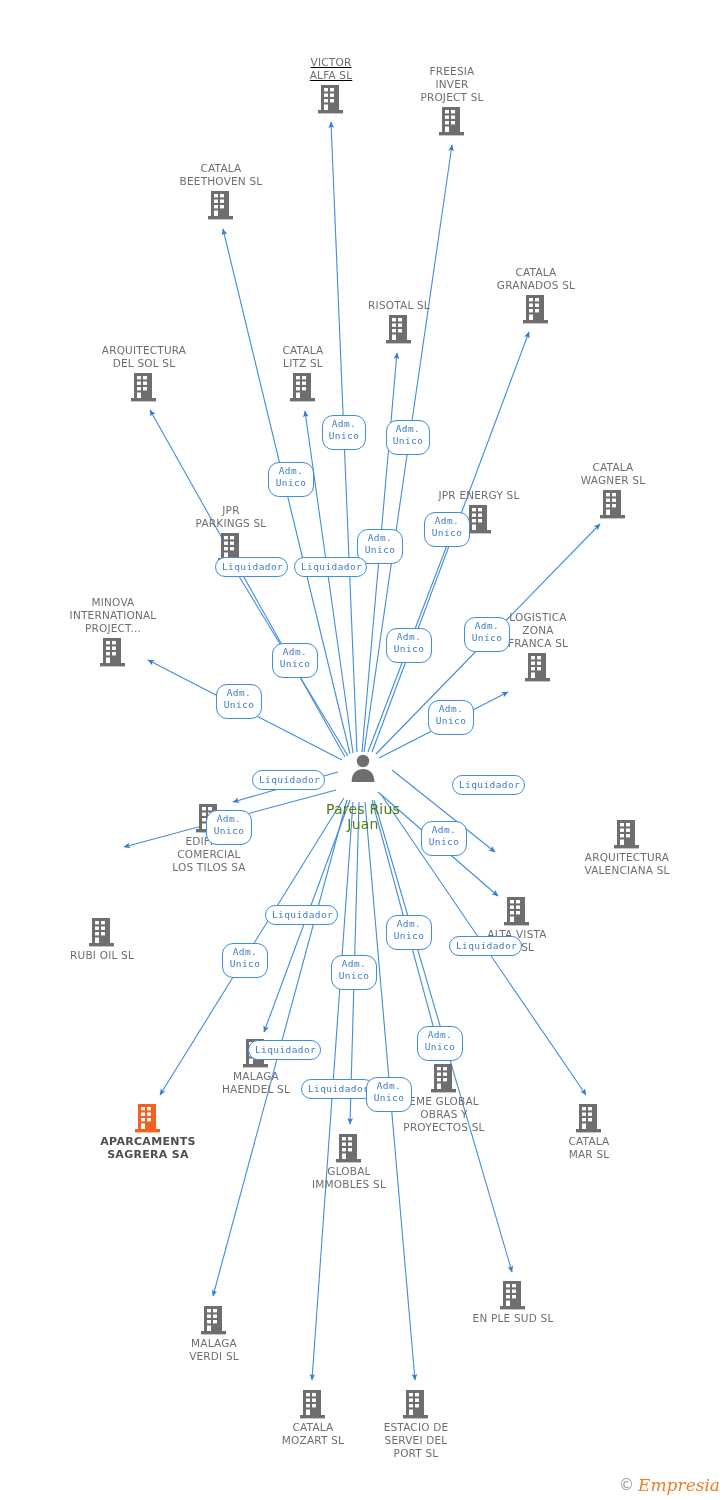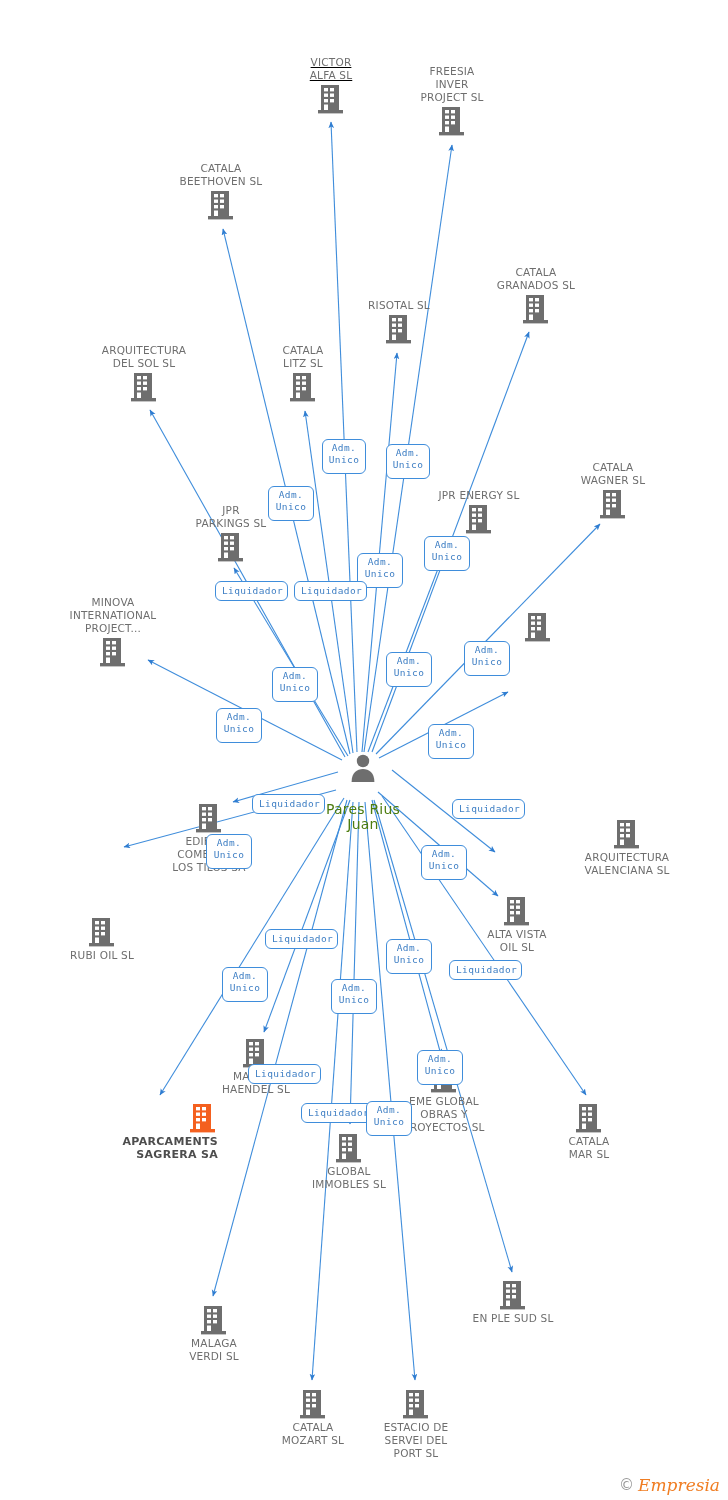--- a/index.html
+++ b/index.html
@@ -56,31 +56,30 @@
     color: #4d4d4d;
     font-weight: bold;
     font-size: 11px;
     letter-spacing: 0.3px;
   }
   .edge-label {
     position: absolute;
     z-index: 20;
     background: #ffffff;
     border: 1px solid #3f8ddb;
-    border-radius: 6px;
+    border-radius: 11px;
     color: #3f7fc4;
     font-size: 9.5px;
     line-height: 12px;
     font-family: "DejaVu Sans Mono", "Liberation Mono", monospace;
     letter-spacing: 0.4px;
     text-align: center;
     padding: 2px 5px;
     white-space: pre-line;
     box-sizing: border-box;
-    margin-top: 24px;
   }
   .edge-label.one-line { padding: 3px 6px; }
   #watermark {
     position: absolute;
     right: 8px;
     bottom: 6px;
     z-index: 40;
     display: flex;
     align-items: center;
     gap: 4px;
@@ -328,20 +327,23 @@
               <rect x="14" y="5" width="4" height="3.4"></rect>
               <rect x="8" y="10.5" width="4" height="3.4"></rect>
               <rect x="14" y="10.5" width="4" height="3.4"></rect>
               <rect x="8" y="16" width="4" height="3.4"></rect>
               <rect x="14" y="16" width="4" height="3.4"></rect>
               <rect x="8" y="21.5" width="4" height="5.5"></rect>
             </g>
           </svg></span>
       </div>
       <div class="node above" style="left: 538px; top: 611px;">
+        <span class="lbl">LOGISTICA
+ZONA
+FRANCA SL</span>
         <span class="ico"><svg width="30" height="32" viewBox="0 0 30 32" aria-hidden="true">
             <rect x="5" y="2" width="18" height="25" fill="#6e6e6e"></rect>
             <rect x="2" y="27" width="25" height="3.4" fill="#6e6e6e"></rect>
             <g fill="#ffffff">
               <rect x="8" y="5" width="4" height="3.4"></rect>
               <rect x="14" y="5" width="4" height="3.4"></rect>
               <rect x="8" y="10.5" width="4" height="3.4"></rect>
               <rect x="14" y="10.5" width="4" height="3.4"></rect>
               <rect x="8" y="16" width="4" height="3.4"></rect>
               <rect x="14" y="16" width="4" height="3.4"></rect>
@@ -445,21 +447,21 @@
               <rect x="14" y="10.5" width="4" height="3.4"></rect>
               <rect x="8" y="16" width="4" height="3.4"></rect>
               <rect x="14" y="16" width="4" height="3.4"></rect>
               <rect x="8" y="21.5" width="4" height="5.5"></rect>
             </g>
           </svg></span>
         <span class="lbl">EME GLOBAL
 OBRAS Y
 PROYECTOS SL</span>
       </div>
-      <div class="node below highlight" style="left: 148px; top: 1102px; text-align: right;">
+      <div class="node below highlight" style="left: 148px; top: 1102px;">
         <span class="ico"><svg width="30" height="32" viewBox="0 0 30 32" aria-hidden="true">
             <rect x="5" y="2" width="18" height="25" fill="#f4601f"></rect>
             <rect x="2" y="27" width="25" height="3.4" fill="#f4601f"></rect>
             <g fill="#ffffff">
               <rect x="8" y="5" width="4" height="3.4"></rect>
               <rect x="14" y="5" width="4" height="3.4"></rect>
               <rect x="8" y="10.5" width="4" height="3.4"></rect>
               <rect x="14" y="10.5" width="4" height="3.4"></rect>
               <rect x="8" y="16" width="4" height="3.4"></rect>
               <rect x="14" y="16" width="4" height="3.4"></rect>

